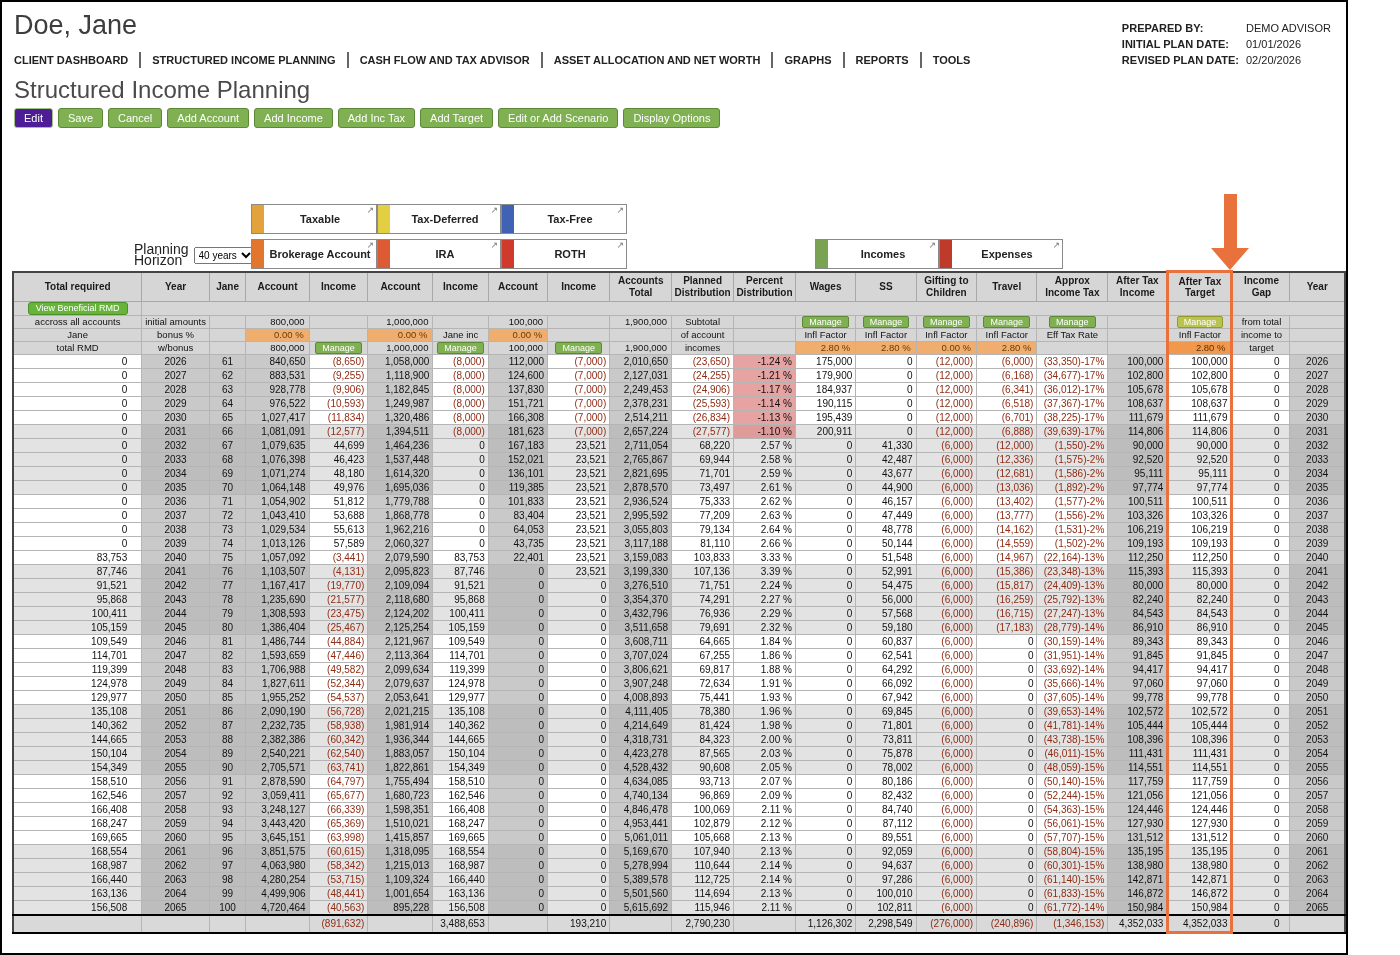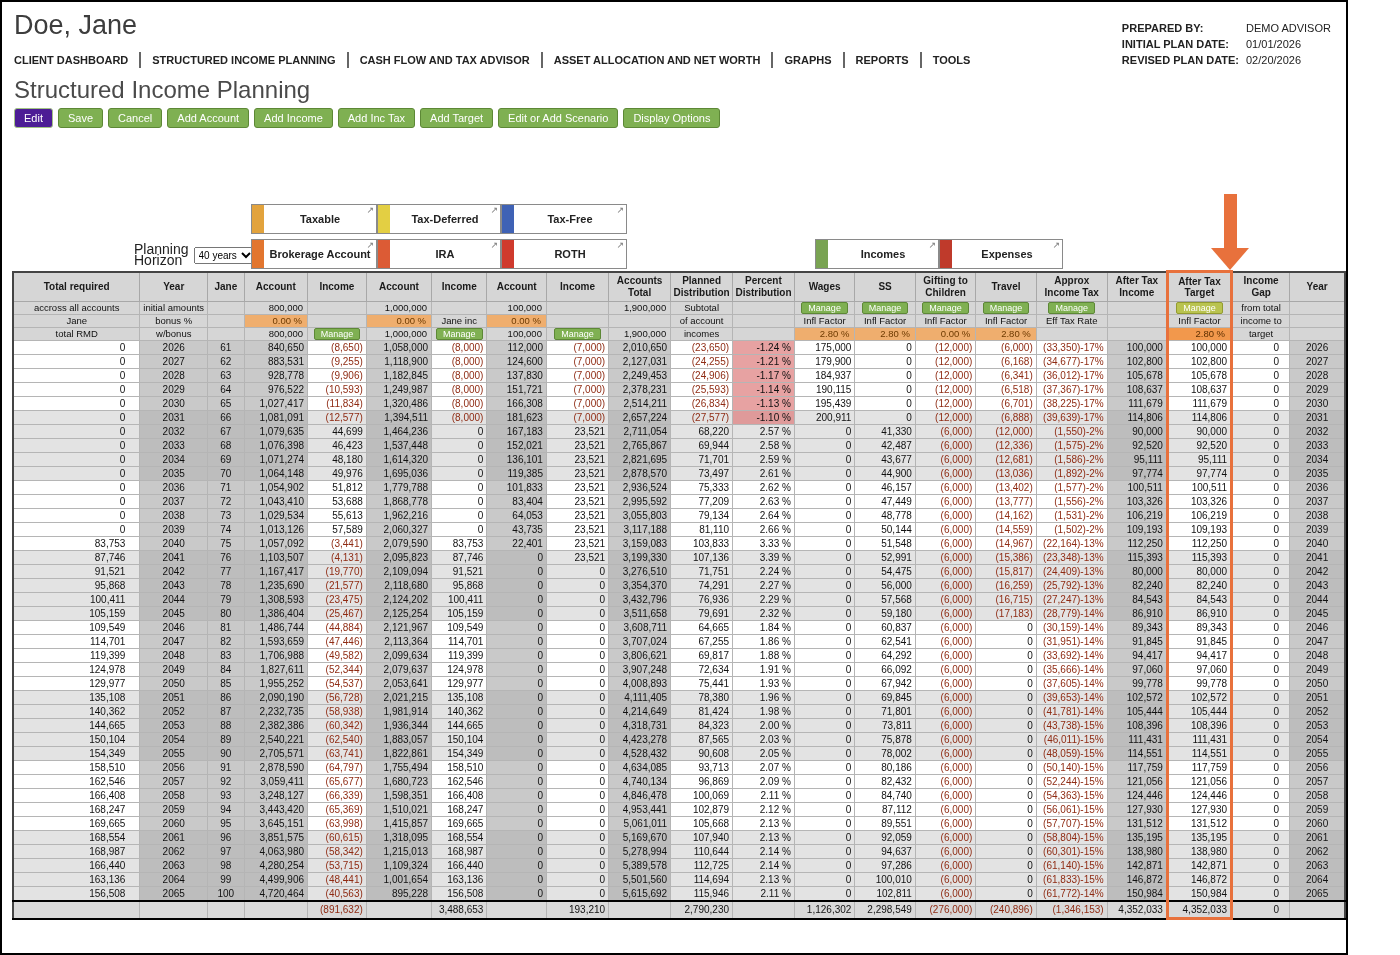--- a/index.html
+++ b/index.html
@@ -221,20 +221,26 @@
           <th>SS</th>
           <th>Gifting to Children</th>
           <th>Travel</th>
           <th>Approx Income Tax</th>
           <th>After Tax Income</th>
           <th class="tcol">After Tax Target</th>
           <th>Income Gap</th>
           <th>Year</th>
         </tr>
         <tr>
+          <td class="sh"><span class="vbr-btn">View Beneficial RMD</span></td>
+          <td class="sh" colspan="17"></td>
+          <td class="sh tcol"></td>
+          <td class="sh" colspan="2"></td>
+        </tr>
+        <tr>
           <td class="sh">accross all accounts</td>
           <td class="sh">initial amounts</td>
           <td class="sh"></td>
           <td class="sh num">800,000</td>
           <td class="sh"></td>
           <td class="sh num">1,000,000</td>
           <td class="sh"></td>
           <td class="sh num">100,000</td>
           <td class="sh"></td>
           <td class="sh num">1,900,000</td>

